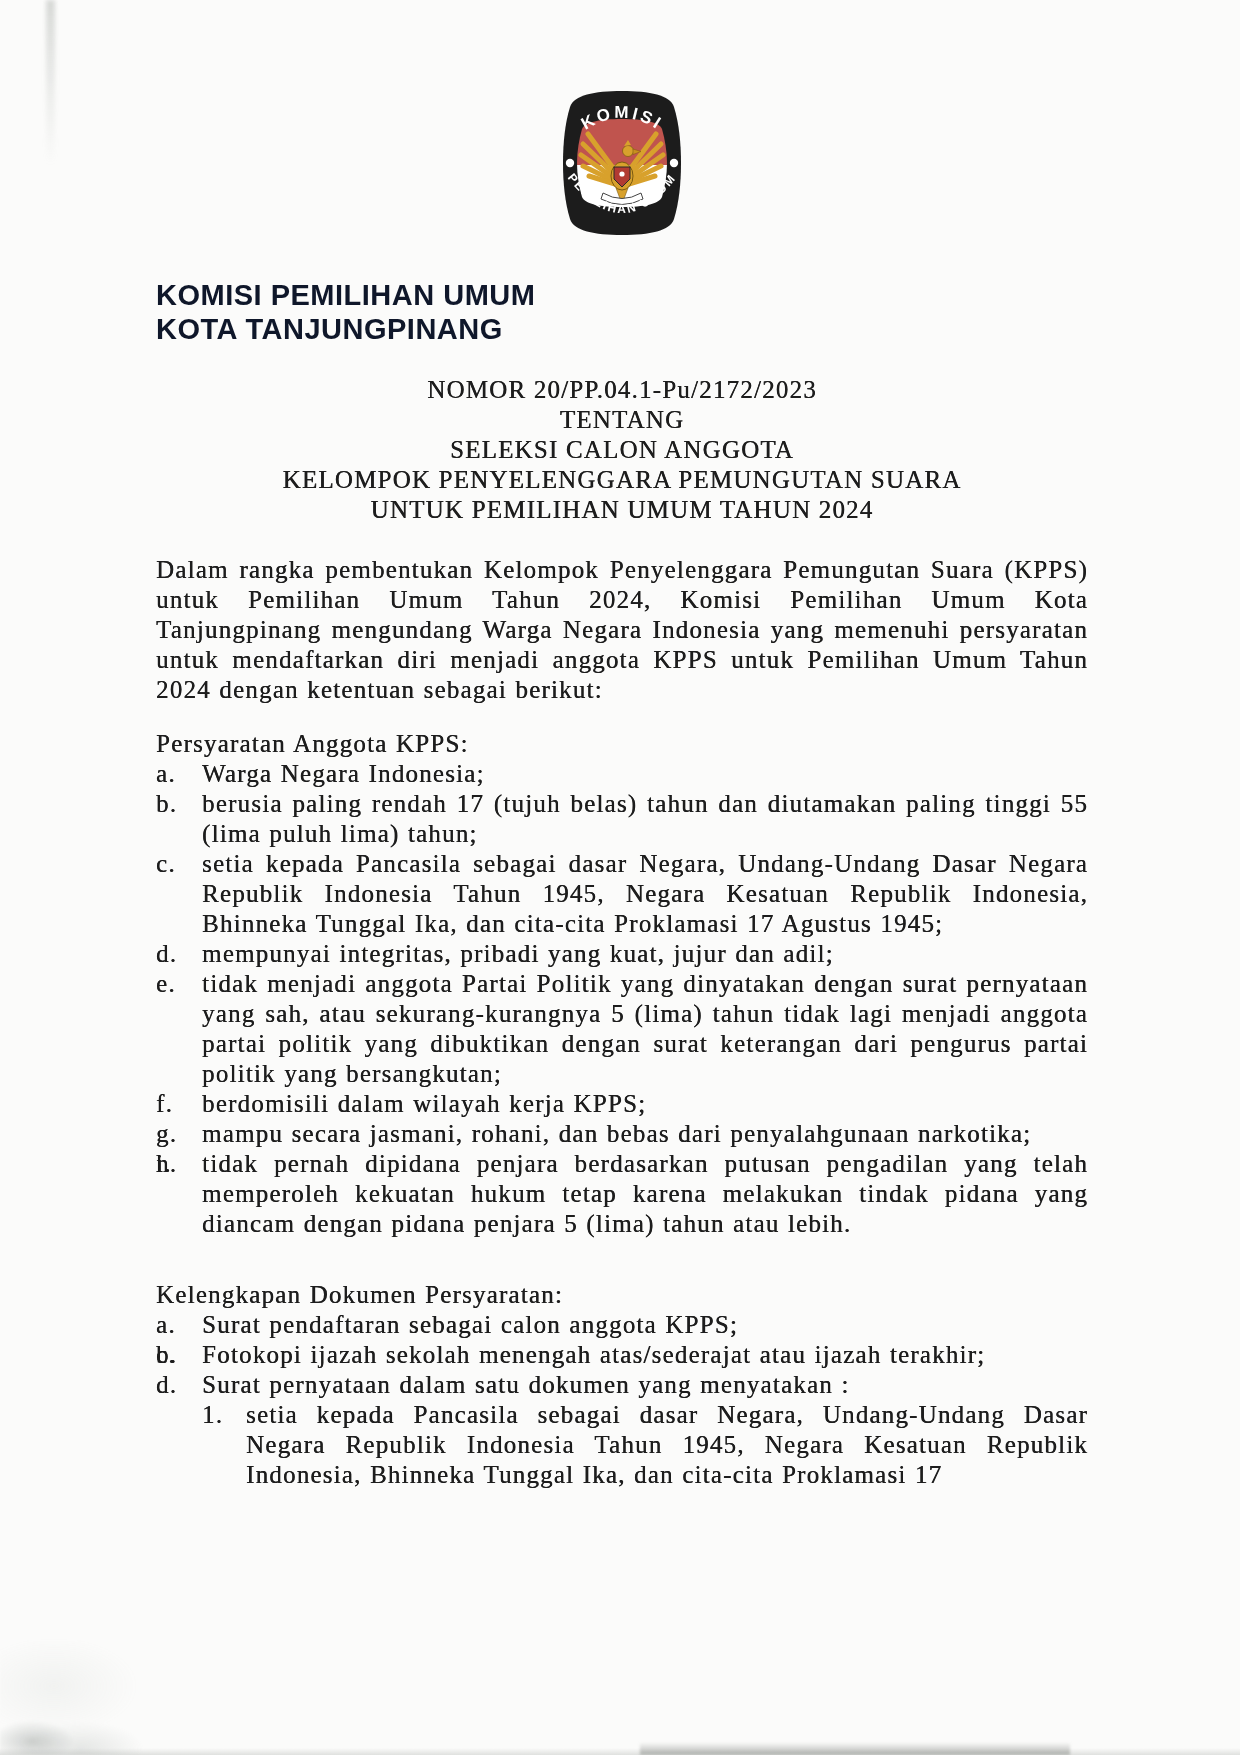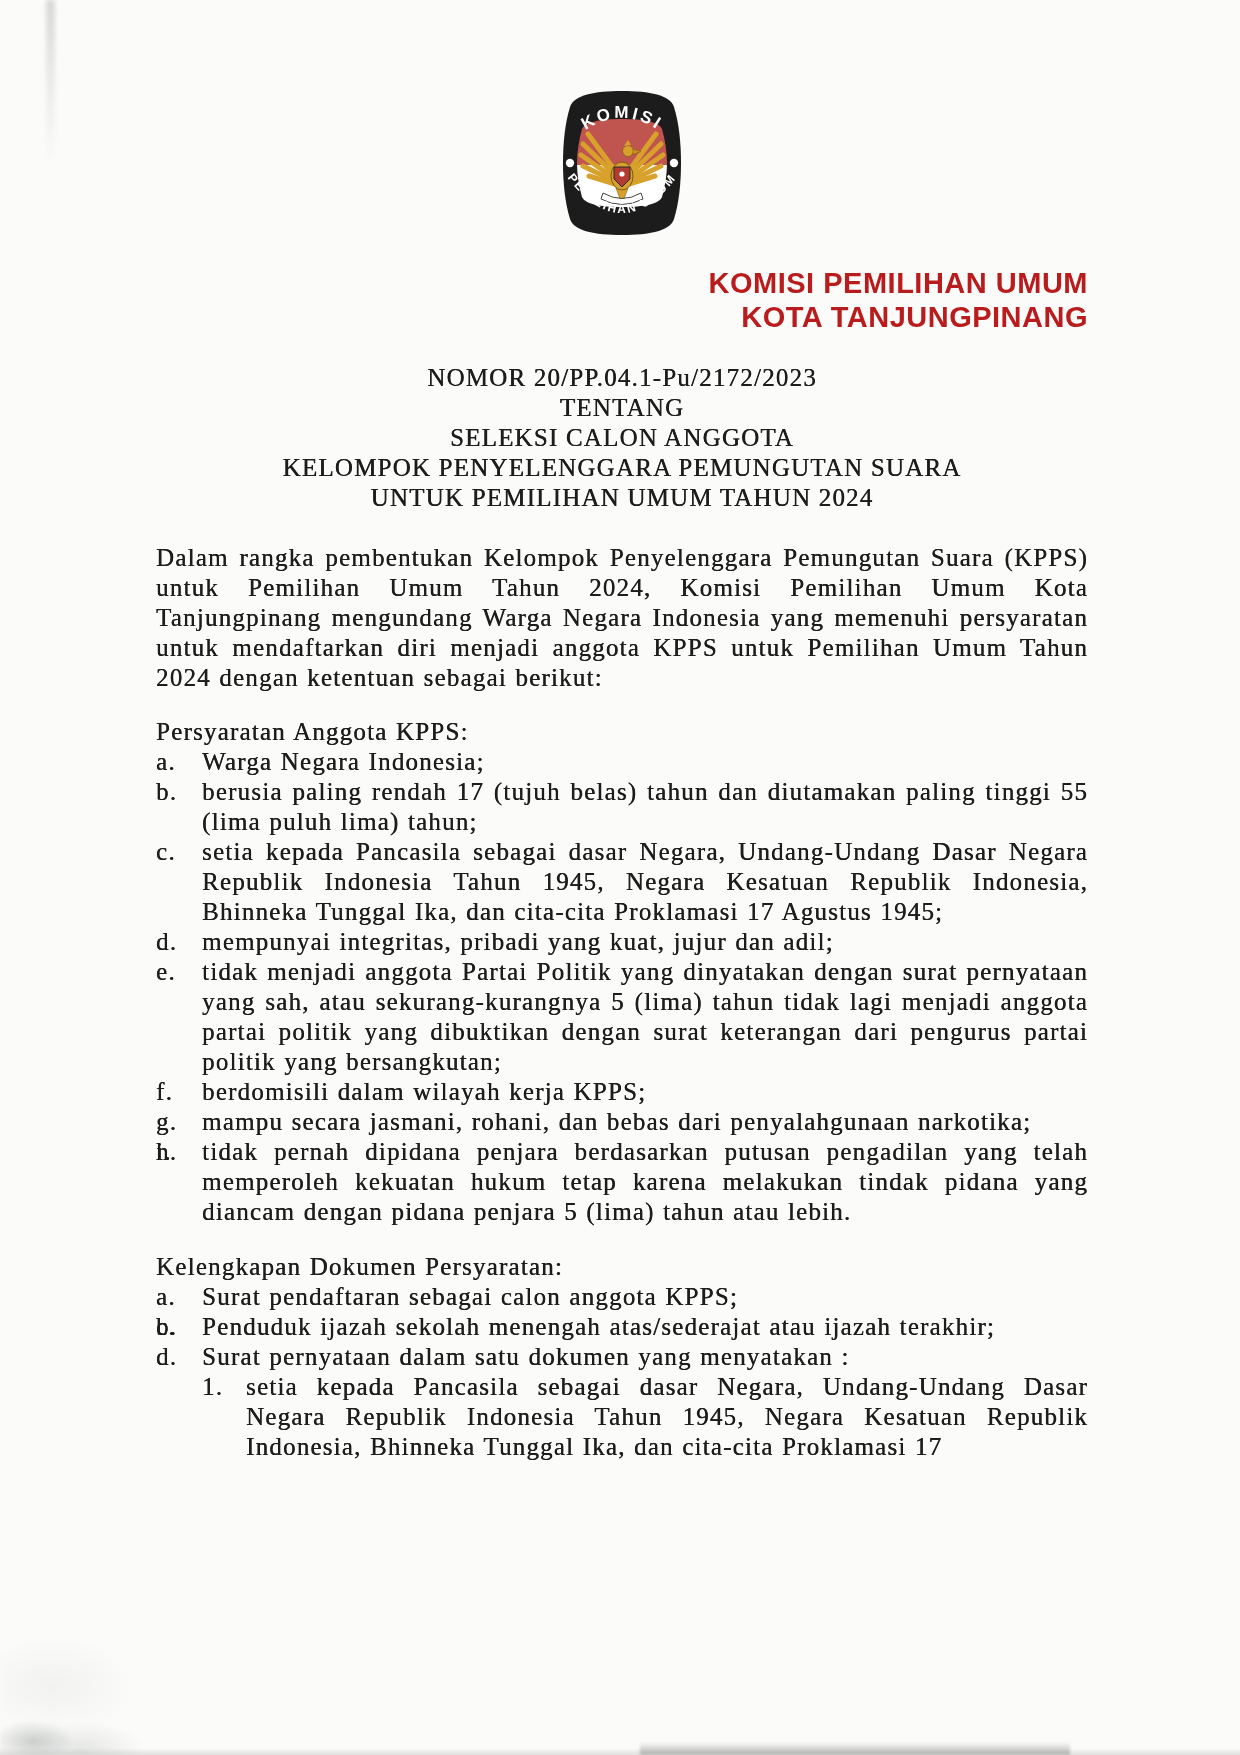--- a/index.html
+++ b/index.html
@@ -37,48 +37,48 @@
     filter:blur(1.5px);
   }
   .smudge-bottomedge{
     position:absolute;left:0;top:1748px;width:1240px;height:7px;
     background:linear-gradient(to bottom,rgba(140,145,140,0),rgba(140,145,140,.25));
   }
   
   .logo{display:block;margin:88px auto 0 auto;}
   
   .org{
-    margin-top:28px;
-    text-align:right;
+    margin-top:40px;
+    text-align:left;
     font-family:"Liberation Sans","DejaVu Sans",sans-serif;
     font-weight:bold;
     font-size:29px;line-height:34px;
     letter-spacing:0.5px;
-    color:#b91c1c;
+    color:#0f172a;
   }
   
   .title{
     margin-top:29px;
     text-align:center;
     font-size:25px;line-height:30px;
     letter-spacing:1.2px;
     text-shadow:0.35px 0 0 currentColor;
   }
   
   .bodytext{
     font-size:25px;line-height:30px;
     letter-spacing:1.2px;word-spacing:1px;
     text-shadow:0.35px 0 0 currentColor;
   }
   .intro{
     margin:30px 0 0 0;
     text-align:justify;
   }
   .heading{margin-top:24px;}
-  .heading.second{margin-top:25px;}
+  .heading.second{margin-top:41px;}
   .list{margin:0;}
   .li{
     position:relative;
     padding-left:46px;
     text-align:justify;
   }
   .li > .li-label{
     position:absolute;left:0;top:0;
   }
   .sublist{margin-left:46px;}
@@ -201,21 +201,21 @@
     <div class="bodytext list">
       <div class="li">
         <span class="li-label">a.</span>
         <span class="li-text">Surat pendaftaran sebagai calon anggota KPPS;</span>
       </div>
       <div class="li">
         <span class="li-label">b.</span>
       </div>
       <div class="li">
         <span class="li-label">c.</span>
-        <span class="li-text">Penduduk ijazah sekolah menengah atas/sederajat atau ijazah terakhir;</span>
+        <span class="li-text">Fotokopi ijazah sekolah menengah atas/sederajat atau ijazah terakhir;</span>
       </div>
       <div class="li">
         <span class="li-label">d.</span>
         <span class="li-text">Surat pernyataan dalam satu dokumen yang menyatakan :</span>
       </div>
       <div class="sublist">
         <div class="li">
           <span class="li-label">1.</span>
           <span class="li-text">setia kepada Pancasila sebagai dasar Negara, Undang-Undang Dasar Negara Republik Indonesia Tahun 1945, Negara Kesatuan Republik Indonesia, Bhinneka Tunggal Ika, dan cita-cita Proklamasi 17</span>
         </div>

